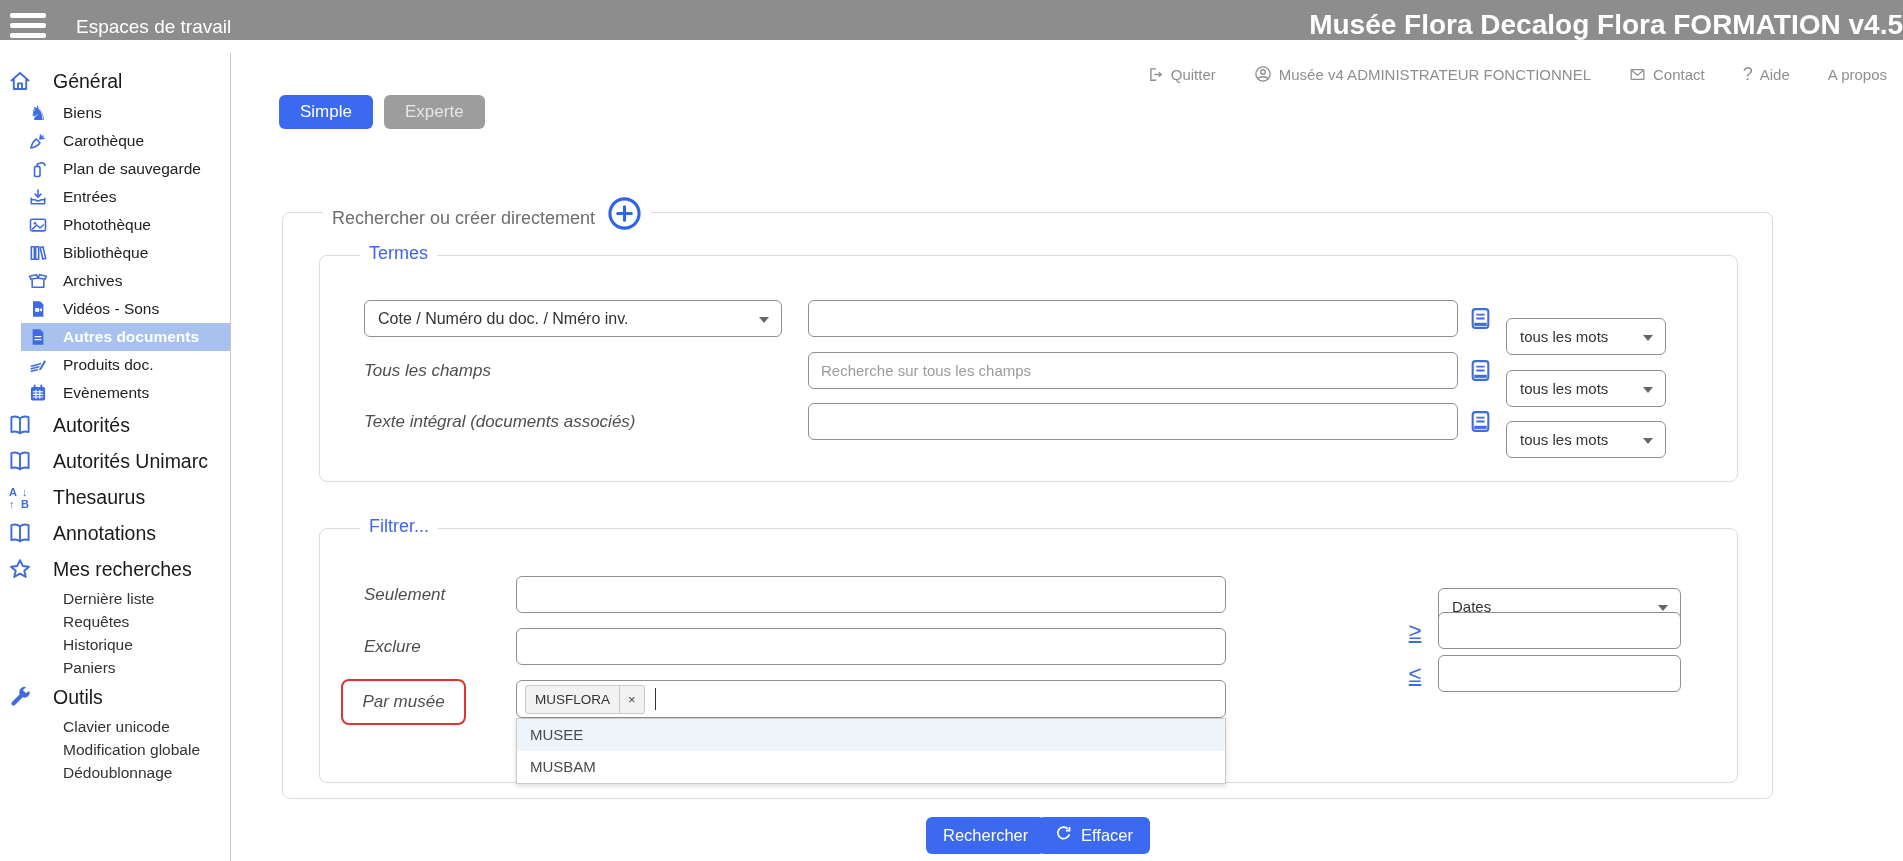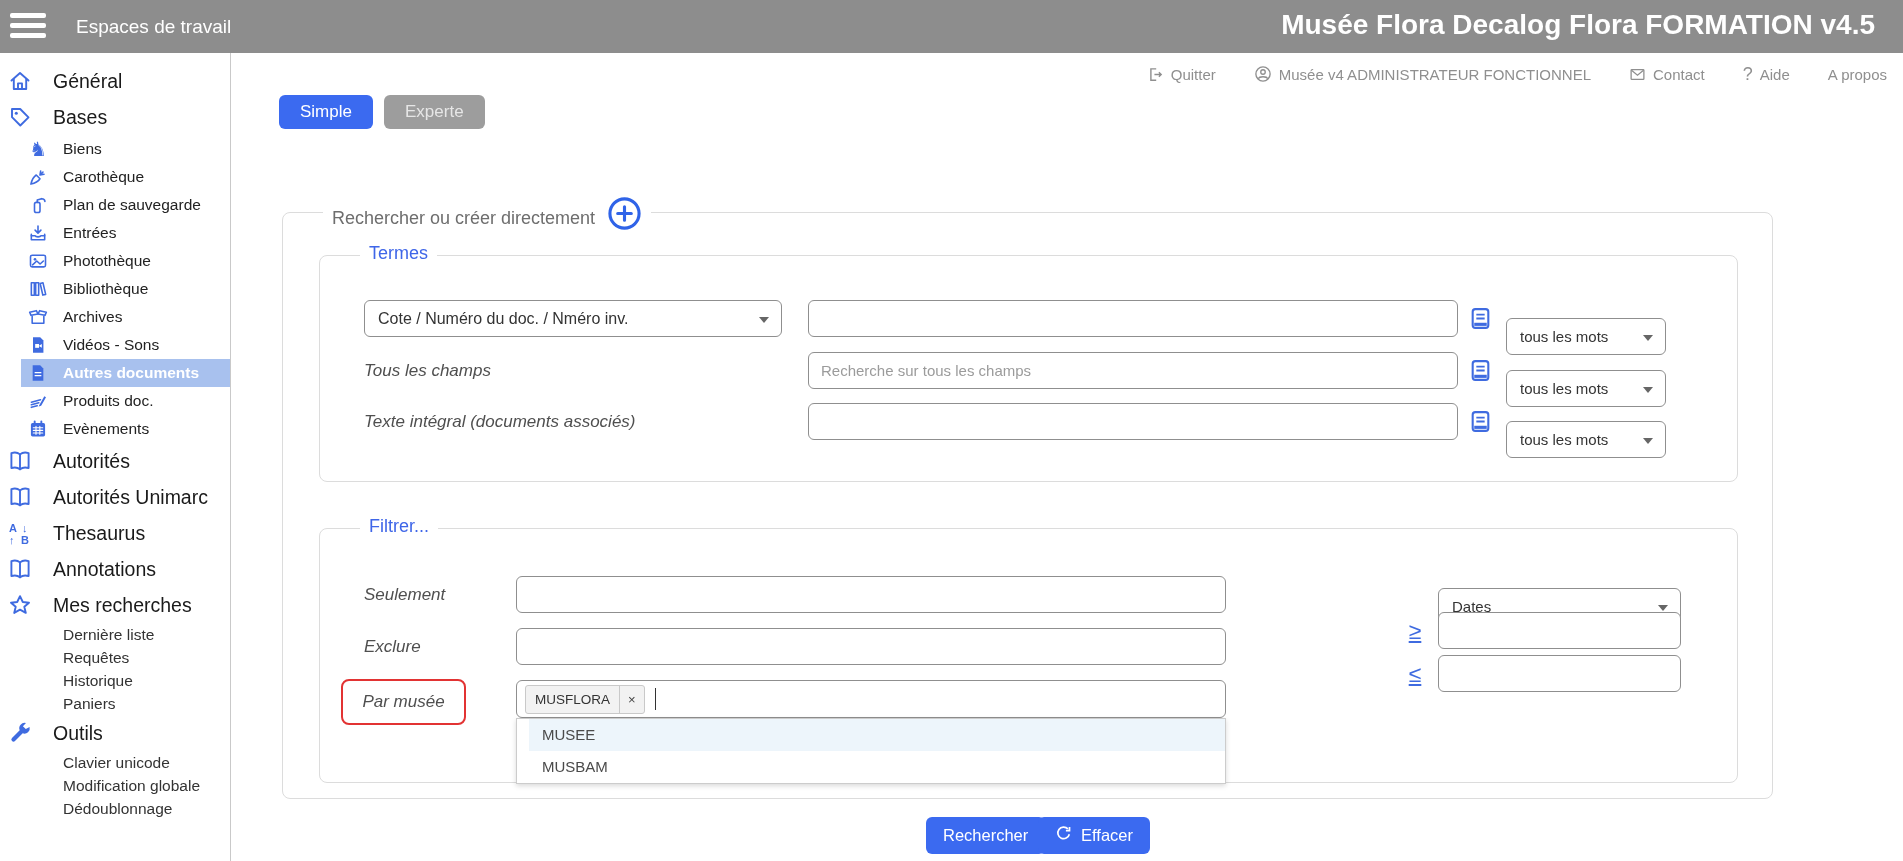--- a/index.html
+++ b/index.html
@@ -1,24 +1,24 @@
 <!DOCTYPE html>
 <html style="--bar: #8d8d8d; --blue: #3b6af0; --icon: #3f6be0; --selbg: #a8c1ee; --inactive: #9d9d9d; --red: #e23333; --hl: #edf5fb;"><head>
 <meta charset="utf-8">
 <style>
   html,body{margin:0;padding:0;background:#fff;}
   #app{position:relative;width:1903px;height:861px;overflow:hidden;
        font-family:"Liberation Sans","DejaVu Sans",sans-serif;background:#fff;}
 
   
-  .topbar{position:absolute;left:0;top:0;width:1903px;height:53px;background:var(--bar);}
+  .topbar{position:absolute;left:0;top:0;width:1903px;height:40px;background:var(--bar);}
   .hamburger{position:absolute;left:10px;top:13px;width:36px;height:27px;cursor:pointer;}
   .hamburger span{display:block;height:4.5px;background:#fff;border-radius:2px;margin-bottom:5.5px;}
   .ws-label{position:absolute;left:76px;top:0;line-height:53px;color:#fff;font-size:19px;}
-  .app-title{position:absolute;right:28px;top:0;line-height:50px;color:#fff;font-size:28px;font-weight:bold;}
+  .app-title{position:absolute;right:0;top:0;line-height:50px;color:#fff;font-size:28px;font-weight:bold;}
 
   
   .linksrow{position:absolute;left:232px;top:53px;right:0;height:42px;display:flex;
             justify-content:flex-end;align-items:center;gap:38px;padding-right:16px;
             color:#8f8f8f;font-size:15px;text-align:center;}
   .hlink{display:flex;align-items:center;gap:7px;cursor:pointer;white-space:nowrap;}
   .hlink svg{display:block;}
   .qglyph{font-size:18px;color:#8f8f8f;}
 
   
@@ -68,21 +68,21 @@
   .taginput{position:absolute;left:516px;top:680px;width:710px;height:38px;border:1px solid #8f8f8f;
             border-radius:6px;box-sizing:border-box;background:#fff;display:flex;align-items:center;
             padding-left:8px;}
   .chip{display:flex;align-items:center;height:27px;background:#f2f2f2;border:1px solid #c9c9c9;
         border-radius:3px;font-size:13.5px;color:#333;}
   .chip .chip-label{padding:0 9px;}
   .chip .chip-x{padding:0 8px;height:100%;display:flex;align-items:center;border-left:1px solid #c9c9c9;
         cursor:pointer;font-size:13px;color:#444;}
   .cursorbar{width:1.5px;height:22px;background:#333;margin-left:10px;}
   .sugg{position:absolute;left:516px;top:718px;width:710px;background:#fff;border:1px solid #ccc;
-        box-shadow:0 2px 5px rgba(0,0,0,.15);z-index:5;box-sizing:border-box;padding-left:12px;}
+        box-shadow:0 2px 5px rgba(0,0,0,.15);z-index:5;box-sizing:border-box;}
   .sugg-row{height:32px;line-height:32px;padding-left:13px;font-size:15px;color:#4a4a4a;cursor:pointer;}
   .sugg-row.hl{background:var(--hl);}
   .oplink{position:absolute;width:34px;text-align:center;color:var(--icon);font-size:23px;
           text-decoration:underline;cursor:pointer;line-height:26px;}
 
   
   .btn{position:absolute;top:817px;height:37px;background:var(--blue);color:#fff;border:none;
        border-radius:6px;font-size:16.5px;font-family:inherit;cursor:pointer;display:flex;
        align-items:center;gap:9px;padding:0 17px;}
 </style>
@@ -142,29 +142,20 @@
   <div class="sidebar" id="sidebar">
       <div class="sbitem lvl1">
         <span class="sbicon">
           <svg width="24" height="24" viewBox="0 0 24 24" fill="none" stroke="currentColor" stroke-width="1.9" stroke-linejoin="round" stroke-linecap="round">
             <path d="M3.5 11.5 12 4l8.5 7.5"></path>
             <path d="M5.8 10.3V20h12.4v-9.7"></path>
             <path d="M10 20v-5.6h4V20"></path>
           </svg>
         </span>
         <span>Général</span>
-      </div>
-      <div class="sbitem lvl1">
-        <span class="sbicon">
-          <svg width="24" height="24" viewBox="0 0 24 24" fill="none" stroke="currentColor" stroke-width="1.9" stroke-linejoin="round" stroke-linecap="round">
-            <path d="M4 4h8.2l8.3 8.3-8.2 8.2L4 12.2Z"></path>
-            <circle cx="8.3" cy="8.3" r="1.5" fill="currentColor" stroke="none"></circle>
-          </svg>
-        </span>
-        <span>Bases</span>
       </div>
       <div class="sbitem lvl2">
         <span class="sbicon">
           <span class="glyph">♞</span>
         </span>
         <span>Biens</span>
       </div>
       <div class="sbitem lvl2">
         <span class="sbicon">
           <svg width="20" height="20" viewBox="0 0 24 24" fill="none" stroke="currentColor" stroke-width="1.9" stroke-linejoin="round" stroke-linecap="round">

